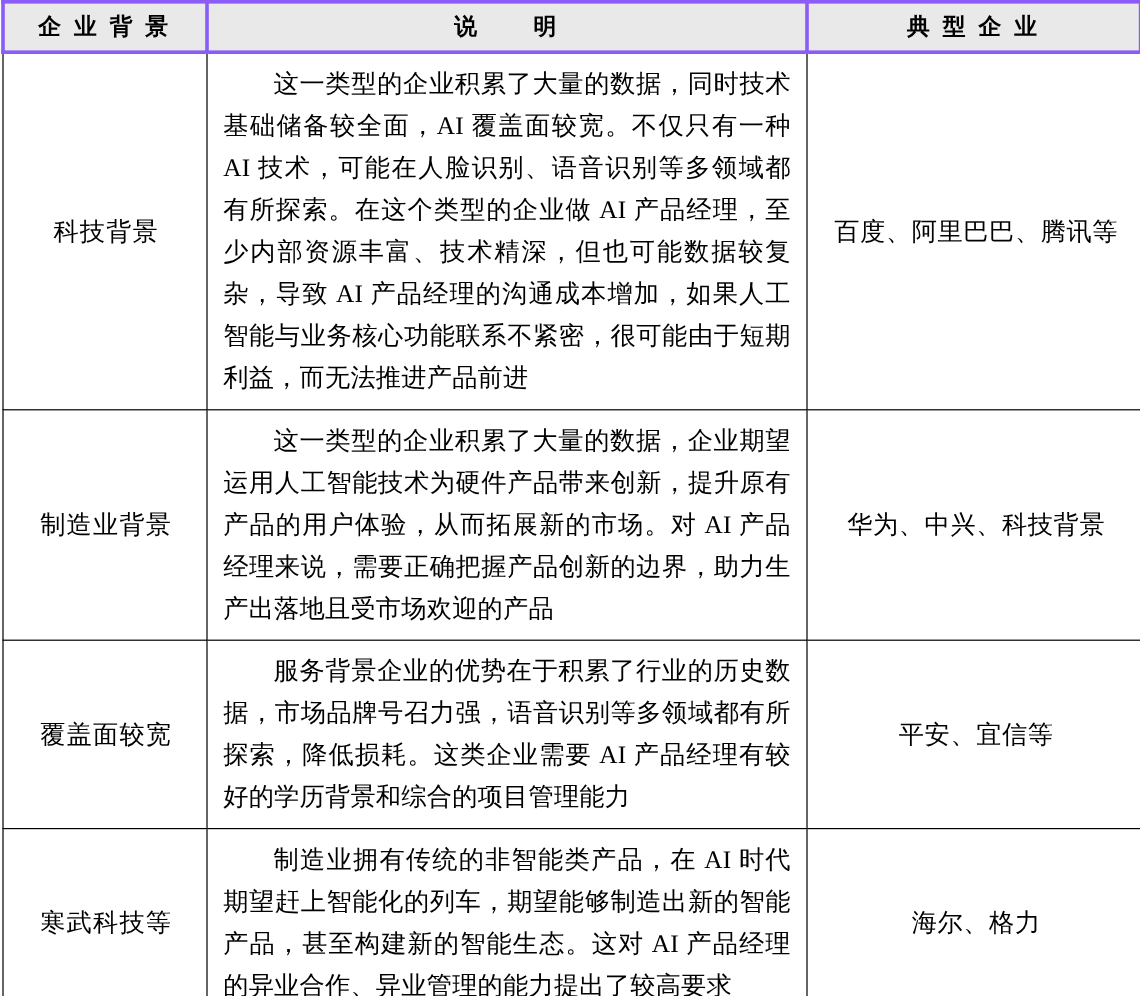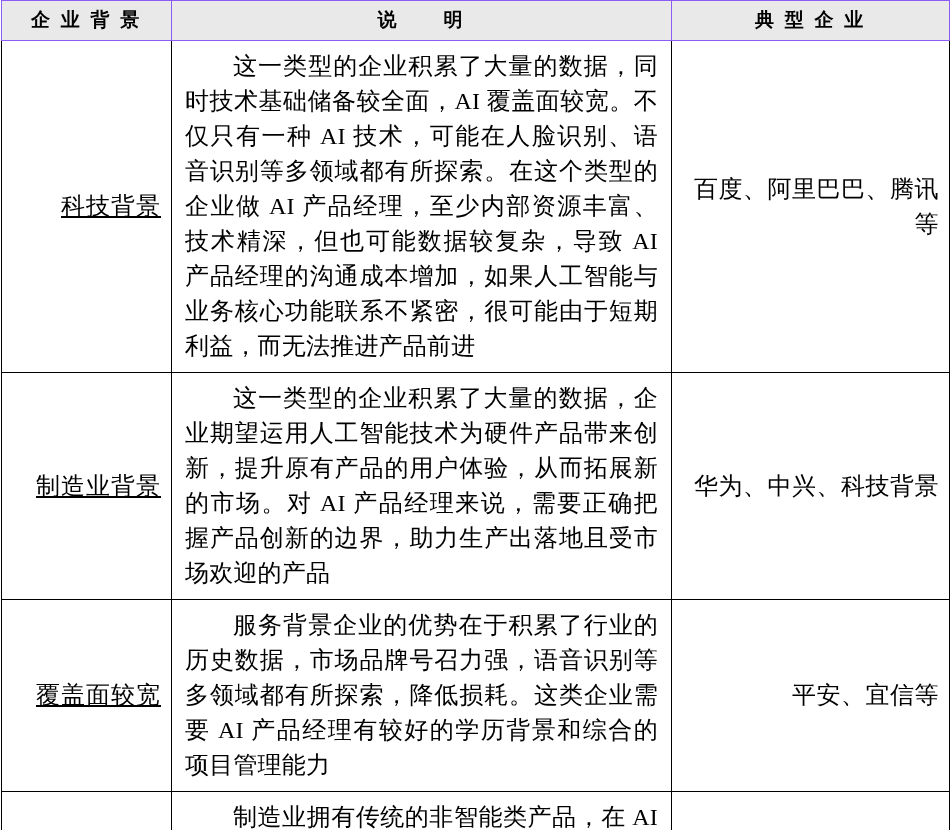--- a/index.html
+++ b/index.html
@@ -25,55 +25,54 @@
     table-layout: fixed;
     width: 948px;
     margin: 0 1px;
     border: 1px solid #000;
   }
   table.bg-table col.col-bg { width: 170px; }
   table.bg-table col.col-desc { width: 500px; }
   table.bg-table col.col-firms { width: 278px; }
 
   thead th {
-    border: 1px solid #8b5cf6;
+    border: 3px solid #8b5cf6;
     background: #e9e9e9;
     font-weight: bold;
     font-size: 19px;
     letter-spacing: 3px;
     text-align: center;
     padding: 6px 4px 7px 4px;
     font-family: "Liberation Serif", "DejaVu Serif", serif;
   }
   tbody td {
     border: 1px solid #000;
     vertical-align: middle;
-    font-size: 24px;
+    font-size: 21px;
     line-height: 35px;
     padding: 6px 10px;
     font-family: "Liberation Serif", "DejaVu Serif", serif;
   }
   td.cell-bg {
-    text-align: right;
+    text-align: center;
     padding-left: 12px;
     letter-spacing: 1px;
-    text-decoration: underline;
   }
   td.cell-desc {
     text-align: justify;
     text-align-last: left;
     padding: 8px 13px 8px 13px;
     letter-spacing: 0.2px;
   }
   td.cell-desc p {
     margin: 0;
     text-indent: 2em;
   }
   td.cell-firms {
-    text-align: right;
+    text-align: center;
     padding-left: 14px;
     letter-spacing: 0.5px;
   }
 </style>
 </head>
 <body>
 
 <div class="page">
   <table class="bg-table">
     <colgroup>

